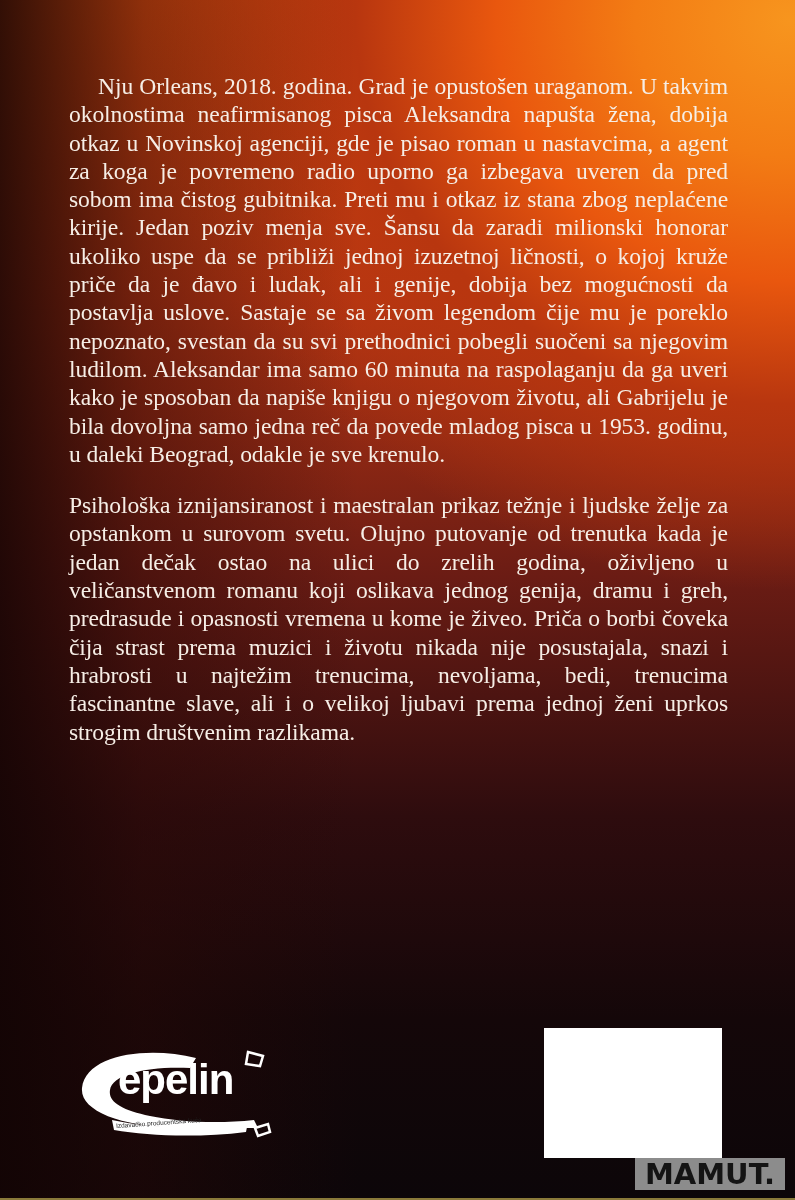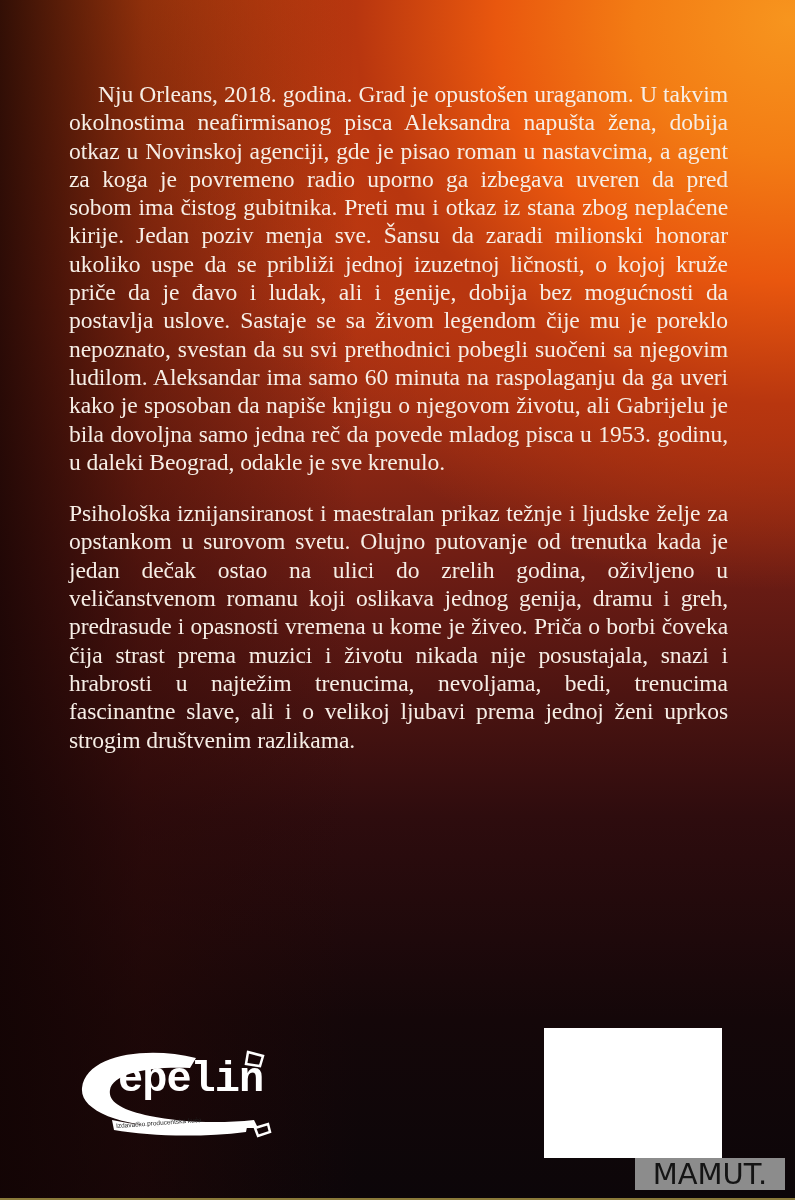--- a/index.html
+++ b/index.html
@@ -49,21 +49,21 @@
       position: absolute;
       left: 0;
       bottom: 0;
       width: 795px;
       height: 2px;
       background: #8a7a3a;
     }
     .blurb {
       position: absolute;
       left: 69px;
-      top: 80px;
+      top: 72px;
       width: 659px;
       color: #f6eee6;
       font-size: 23.6px;
       line-height: 28.3px;
       text-align: justify;
       letter-spacing: -0.1px;
     }
     .blurb p {
       margin: 0 0 23px 0;
     }
@@ -79,21 +79,21 @@
     }
     .logo svg {
       position: absolute;
       left: 0; top: 0;
     }
     .logo-word {
       position: absolute;
       left: 40px;
       top: 8px;
       color: #ffffff;
-      font-family: Liberation Mono, monospace;
+      font-family: Liberation Sans, sans-serif;
       font-weight: bold;
       font-size: 42px;
       letter-spacing: -1px;
       line-height: 48px;
     }
     .logo-tagline {
       position: absolute;
       left: 38px;
       top: 74px;
       color: #222;
@@ -113,21 +113,21 @@
     }
     .watermark {
       position: absolute;
       left: 635px;
       top: 1158px;
       width: 150px;
       height: 32px;
       background: #8c8c8c;
       color: #141414;
       font-family: "DejaVu Sans", "Liberation Sans", sans-serif;
-      font-weight: normal;
+      font-weight: bold;
       font-size: 29px;
       line-height: 32px;
       text-align: center;
       letter-spacing: 0px;
     }
   </style>
 </head>
 <body>
 
 <div class="cover">

